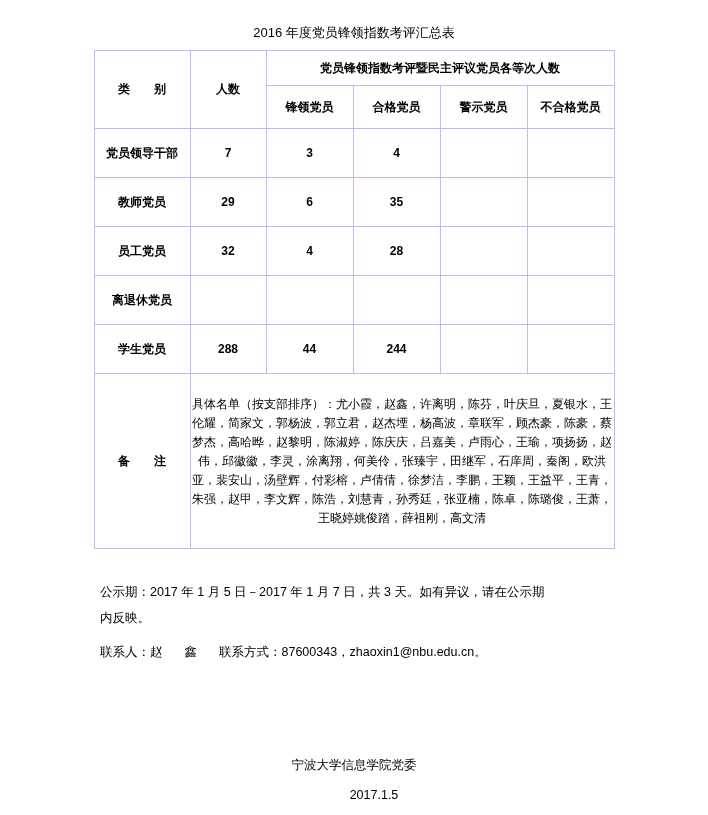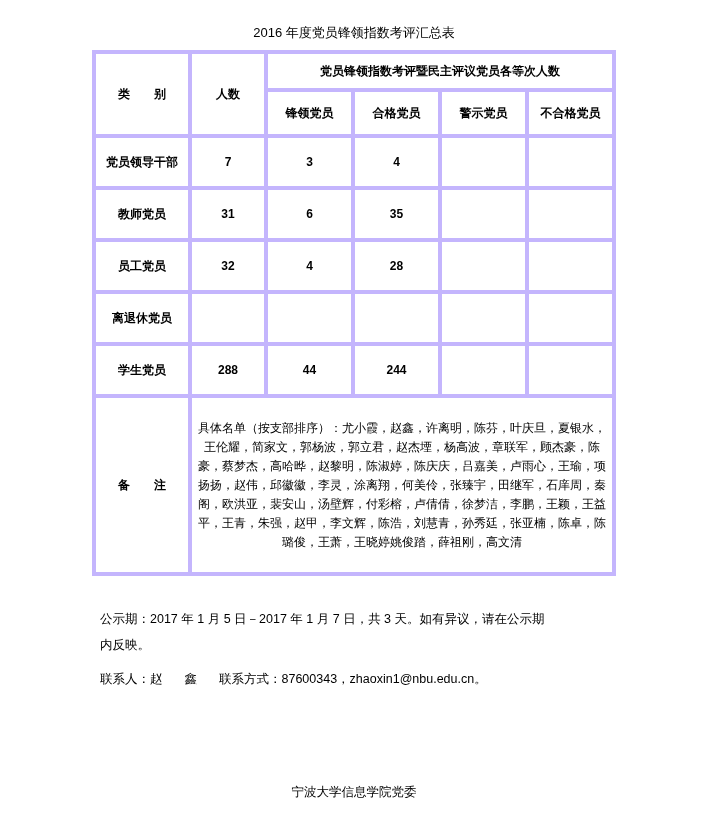--- a/index.html
+++ b/index.html
@@ -30,21 +30,21 @@
     letter-spacing: 0px;
     font-family: "Liberation Sans", "DejaVu Sans", sans-serif;
   }
   table.main {
     border-collapse: collapse;
     margin: 0 auto;
     width: 520px;
     table-layout: fixed;
   }
   table.main td, table.main th {
-    border: 4px solid #c4b5fd;
+    border: 1px solid #c4b5fd;
     text-align: center;
     vertical-align: middle;
     font-size: 12px;
     font-weight: bold;
     font-family: "Liberation Sans", "DejaVu Sans", sans-serif;
     padding: 2px 1px;
   }
   .hdr-cat { height: 70px; }
   .hdr-num { height: 70px; }
   .hdr-group { height: 30px; }
@@ -127,21 +127,21 @@
       <tr class="row-body">
         <td>党员领导干部</td>
         <td>7</td>
         <td>3</td>
         <td>4</td>
         <td></td>
         <td></td>
       </tr>
       <tr class="row-body">
         <td>教师党员</td>
-        <td>31</td>
+        <td>29</td>
         <td>6</td>
         <td>35</td>
         <td></td>
         <td></td>
       </tr>
       <tr class="row-body">
         <td>员工党员</td>
         <td>32</td>
         <td>4</td>
         <td>28</td>

